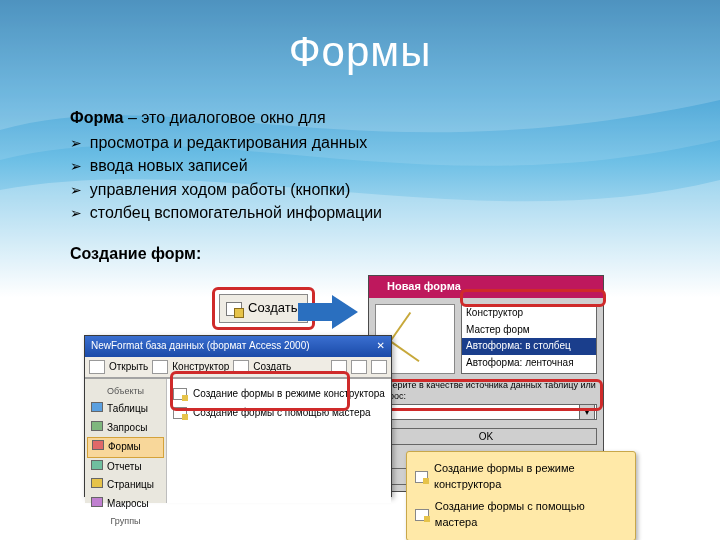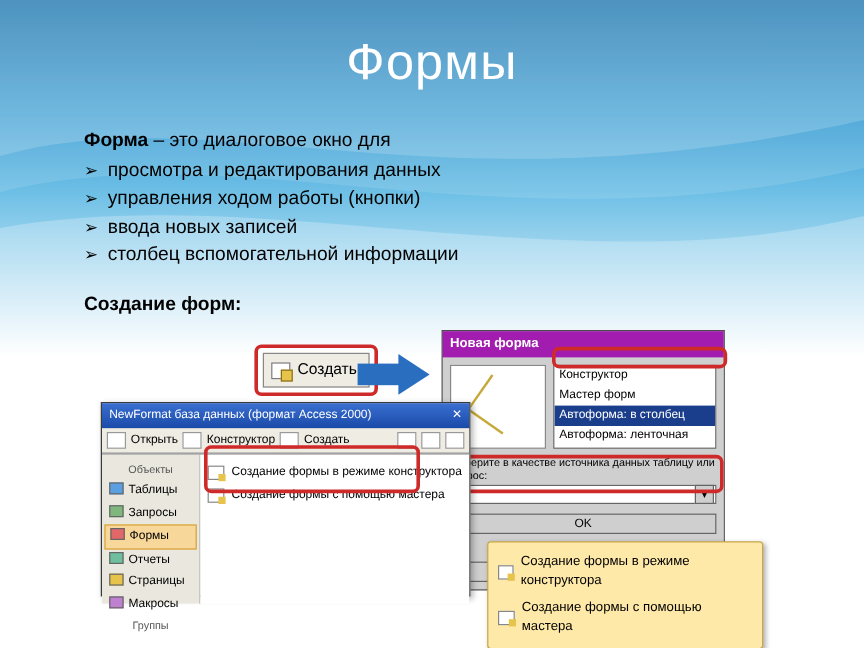--- a/index.html
+++ b/index.html
@@ -64,21 +64,21 @@
     content: ""; position: absolute; right: -3px; bottom: -3px; width: 8px; height: 8px;
     background: #e6c34a; border: 1px solid #8a6d1d;
   }
 
   
   .dialog {
     position: absolute; left: 288px; top: 2px; width: 236px;
     border: 1px solid #4a4a4a; background: #cfcfcf; font-size: 10px;
   }
   .dialog .titlebar {
-    background: #a21caf; color: #fff; padding: 3px 6px; font-size: 11px; font-weight: 700;
+    background: #be185d; color: #fff; padding: 3px 18px; font-size: 11px; font-weight: 700;
   }
   .dialog .body { padding: 6px; background: #cfcfcf; }
   .dialog .row1 { display: flex; gap: 6px; }
   .dialog .preview {
     width: 80px; height: 70px; background: #fff; border: 1px solid #888; position: relative;
   }
   .dialog .preview .pen {
     position: absolute; left: 20px; top: 14px; width: 36px; height: 36px;
     border-left: 2px solid #c7a83a; border-bottom: 2px solid #c7a83a; transform: rotate(35deg);
   }
@@ -172,22 +172,22 @@
 </svg>
 
 <h1 class="title">Формы</h1>
 
 <div class="content">
   <p class="lead">
     <b>Форма</b><span> – это диалоговое окно для</span>
   </p>
   <ul>
     <li>просмотра и редактирования данных</li>
+    <li>ввода новых записей</li>
     <li>управления ходом работы (кнопки)</li>
-    <li>ввода новых записей</li>
     <li>столбец вспомогательной информации</li>
   </ul>
   <p class="section-label">Создание форм:</p>
 
   <div class="collage">
 
     <div class="create-btn-hl">
       <div class="create-btn-inner">
         <span class="mini-icon"></span>
         <span>Создать</span>

